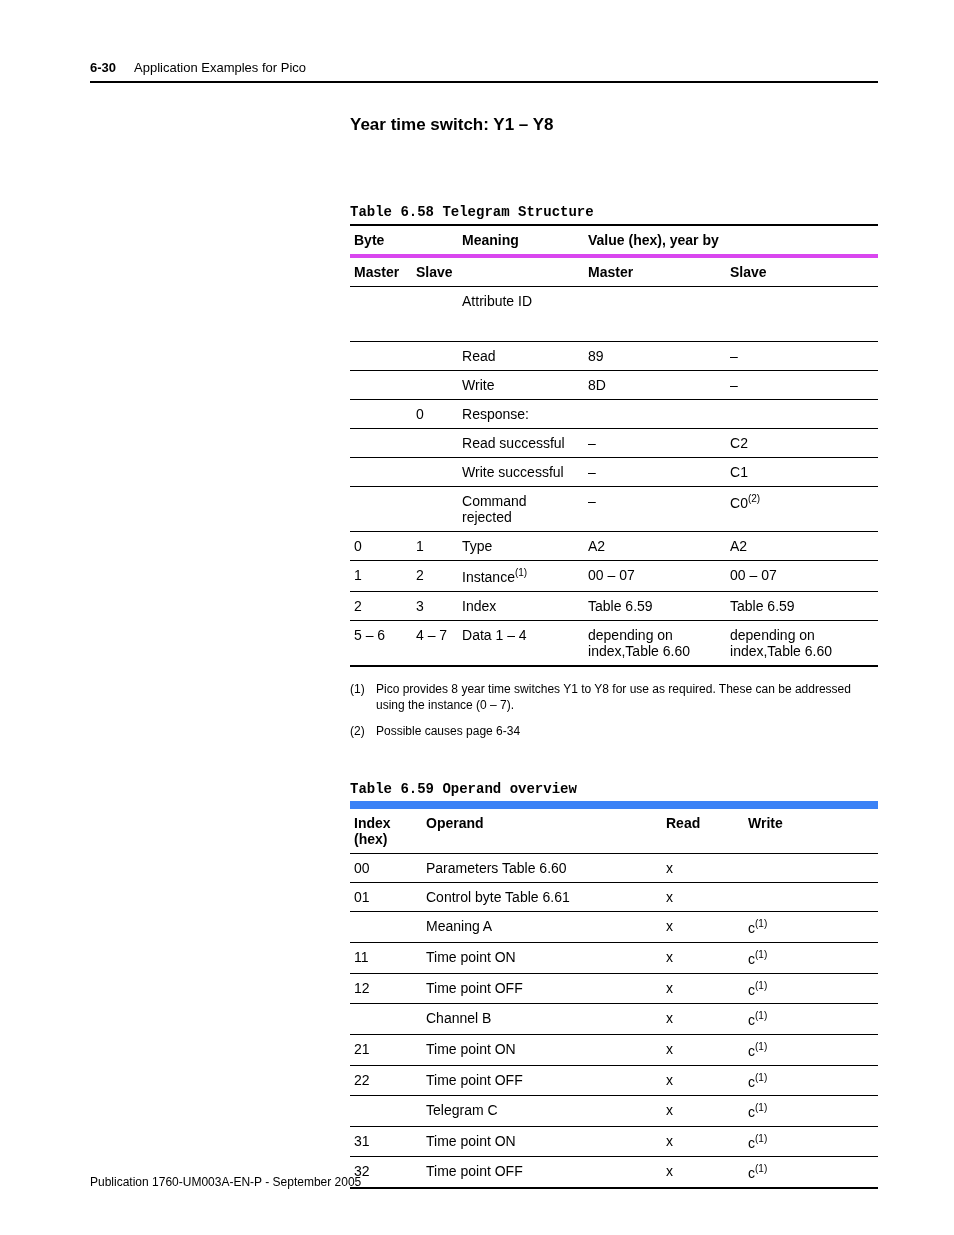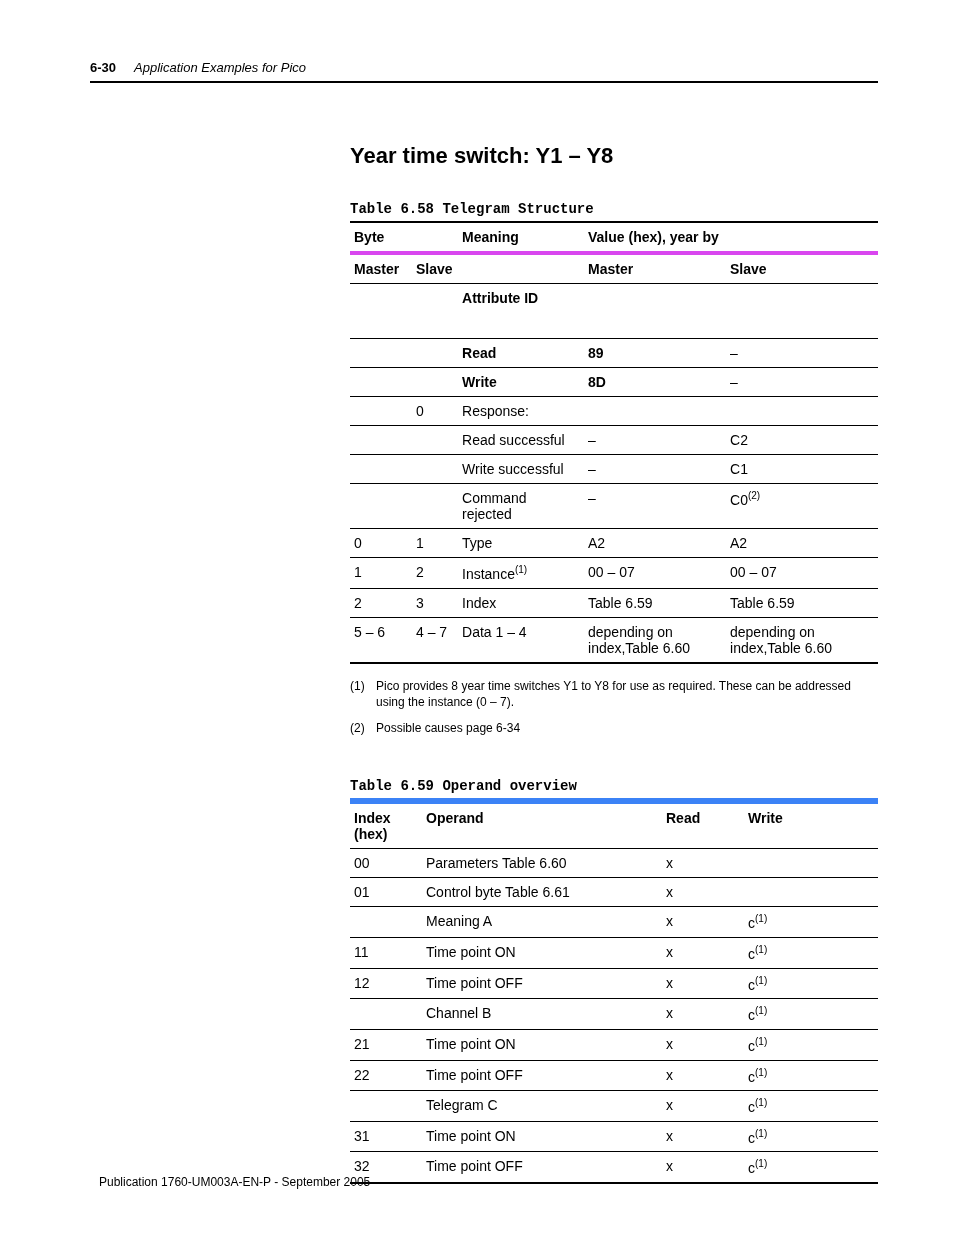--- a/index.html
+++ b/index.html
@@ -17,28 +17,28 @@
     padding: 60px 76px 40px 90px;
     position: relative;
   }
   .header {
     display: flex;
     align-items: baseline;
     gap: 18px;
     font-size: 13px;
     border-bottom: 2px solid #000;
     padding-bottom: 6px;
-    margin-bottom: 60px;
+    margin-bottom: 32px;
   }
   .header .page-num { font-weight: 700; }
-  .header .page-title { font-weight: 400; font-style: italic; }
+  .header .page-title { font-weight: 400; }
   .section-title {
-    font-size: 22px;
+    font-size: 17px;
     font-weight: 700;
-    margin: 0 0 32px 0;
+    margin: 0 0 69px 0;
   }
   .content {
     margin-left: 260px;
   }
   .table-caption {
     font-size: 14px;
     font-weight: 700;
     margin-bottom: 4px;
     font-family: Liberation Mono, monospace;
   }
@@ -58,48 +58,48 @@
   .t1 { width: 528px; }
   .t1 col.c-m { width: 62px; }
   .t1 col.c-s { width: 46px; }
   .t1 col.c-mean { width: 126px; }
   .t1 col.c-mv { width: 142px; }
   .t1 col.c-sv { width: 152px; }
 
   .t1 .row-top th { border-top: 2px solid #000; border-bottom: 4px solid #d946ef; font-weight:700; }
   .t1 .row-sub th { border-bottom: 1px solid #000; font-weight:700; }
   .t1 td { border-bottom: 1px solid #000; }
-  .t1 .bold { font-weight: 700; margin-top: 20px; }
+  .t1 .bold { font-weight: 400; margin-top: 20px; }
   .t1 .last td { border-bottom: 2px solid #000; }
 
   
   .t2 { width: 528px; }
   .t2 col.c-i { width: 72px; }
   .t2 col.c-o { width: 240px; }
   .t2 col.c-r { width: 82px; }
   .t2 col.c-w { width: 134px; }
-  .t2 thead th { border-top: 6px solid #3b82f6; border-bottom: 1px solid #000; font-weight:700; }
+  .t2 thead th { border-top: 8px solid #3b82f6; border-bottom: 1px solid #000; font-weight:700; }
   .t2 td { border-bottom: 1px solid #000; }
   .t2 tbody tr:last-child td { border-bottom: 2px solid #000; }
 
   .footnotes {
     margin-top: 14px;
     font-size: 12px;
     line-height: 1.35;
   }
   .footnotes .fn {
     display: flex;
     gap: 8px;
     margin-bottom: 10px;
   }
   .footnotes .fn .num { flex: 0 0 18px; }
   .sup { font-size: 10px; vertical-align: super; }
   .pub-line {
     position: absolute;
-    left: 99px;
+    left: 90px;
     bottom: 46px;
     font-size: 12px;
   }
   .block2 { margin-top: 42px; }
 </style>
 </head>
 <body>
 
 <div class="page">
 

